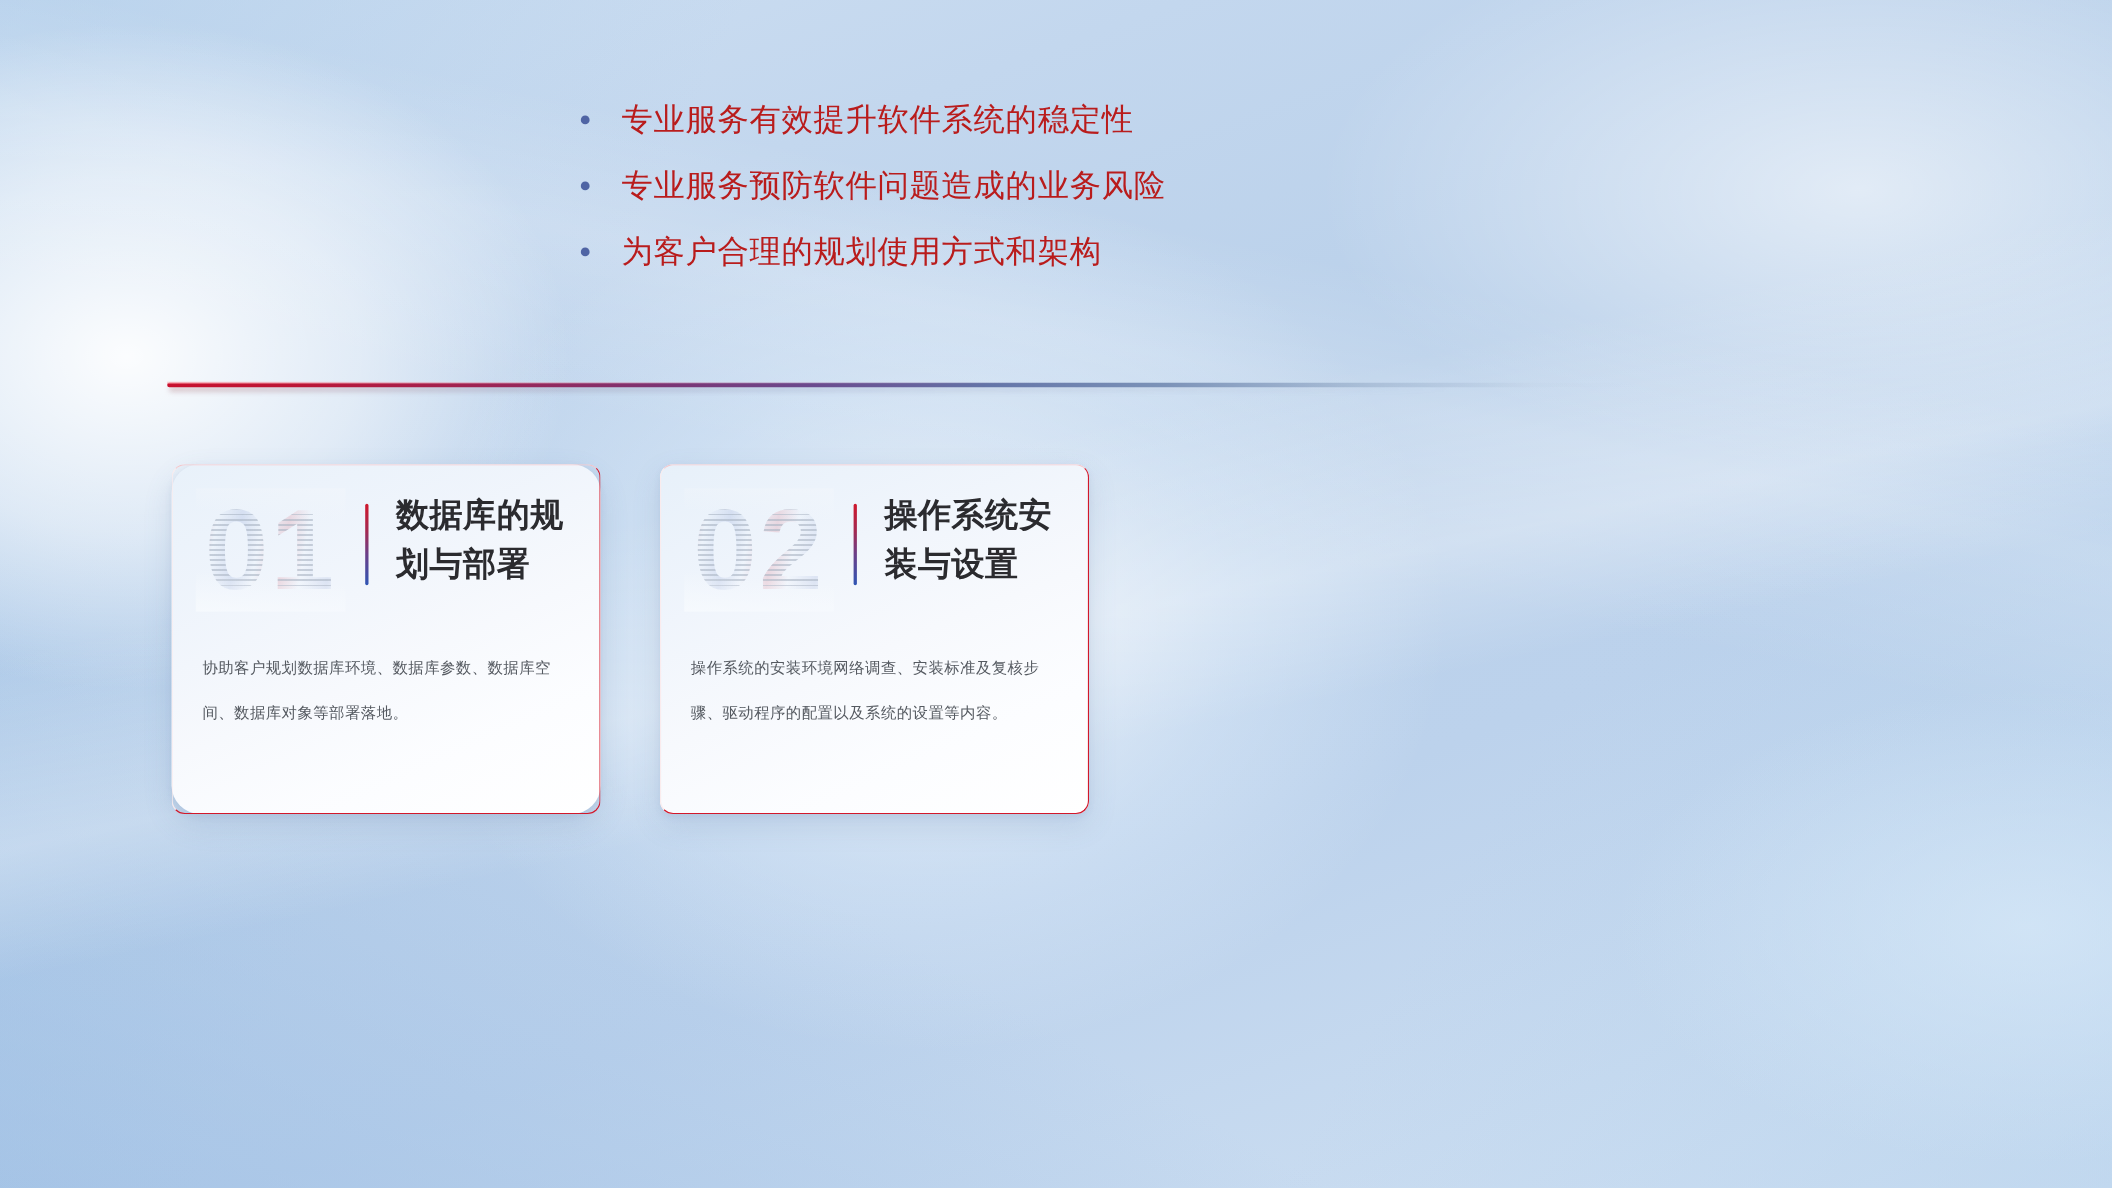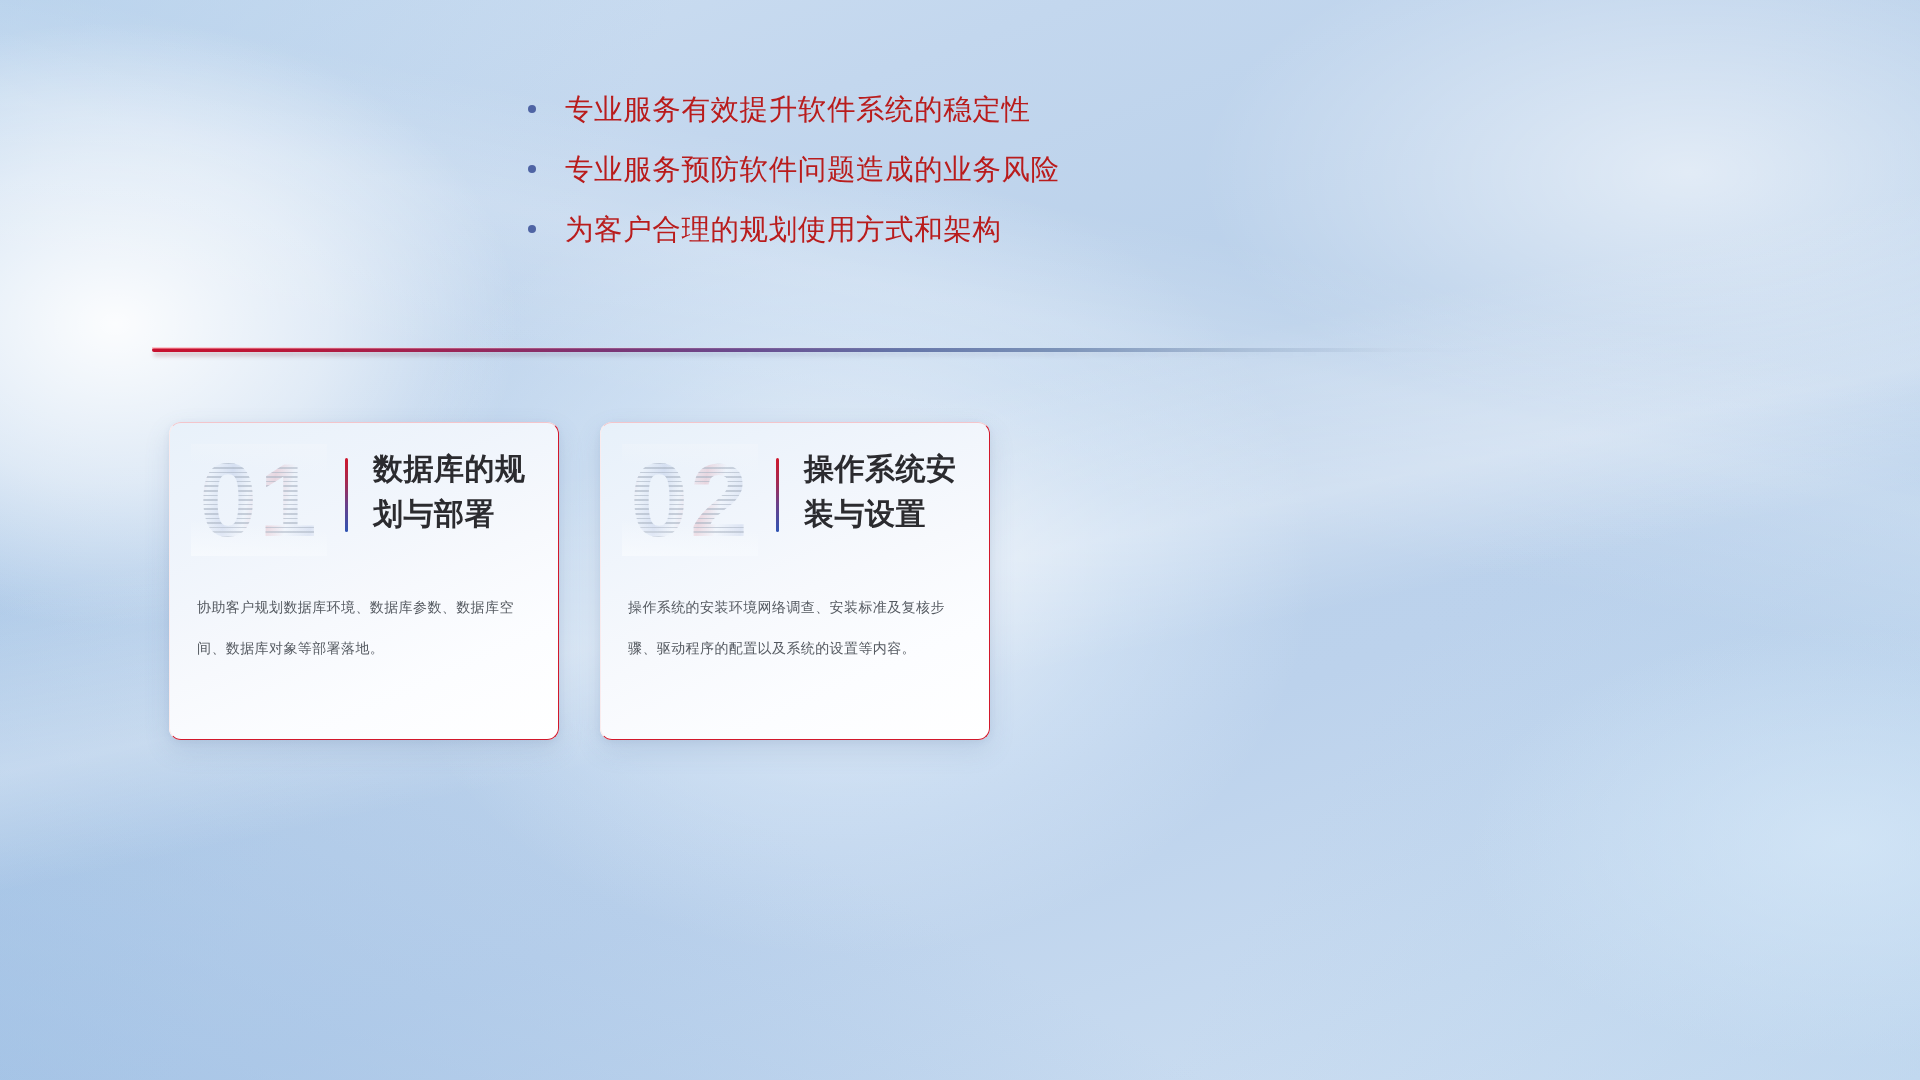--- a/index.html
+++ b/index.html
@@ -100,21 +100,21 @@
   }
   .card-edge {
     position:absolute; left:0; top:0; width:100%; height:100%;
     border-radius:12px; pointer-events:none;
     border:1.8px solid transparent;
     border-right-color:#d2182b;
     border-bottom-color:#d2182b;
     border-top-color:rgba(233,130,140,.45);
     border-left-color:rgba(244,200,204,.35);
   }
-  .card-1 { left:17px; }
+  .card-1 { left:4px;border-radius:26px; }
   .card-2 { left:448px;padding-left:29px; }
   .card-3 { left:890px; }
 
   .card-head { position:absolute; left:0; top:0; width:100%; height:150px; }
 
   
   .ghost-num {
     position:absolute; left:22px; top:22px;
     width:136px; height:112px;
     font-size:104px; font-weight:700; line-height:112px;

